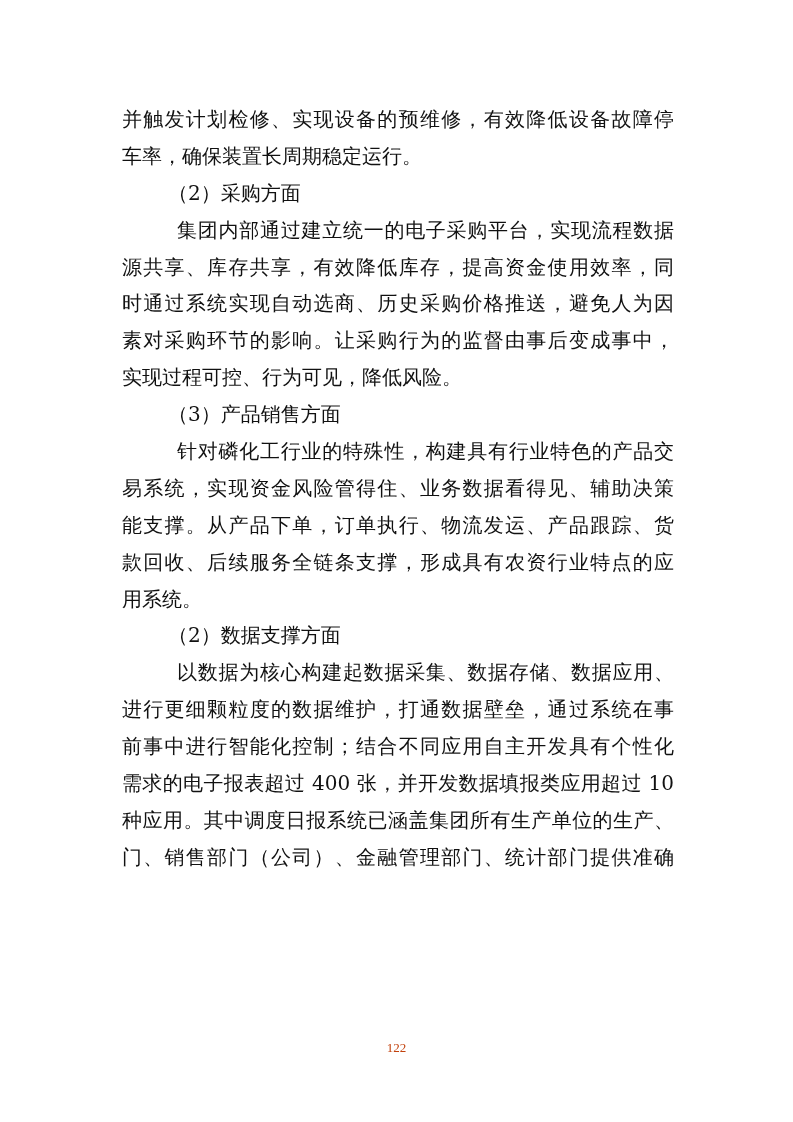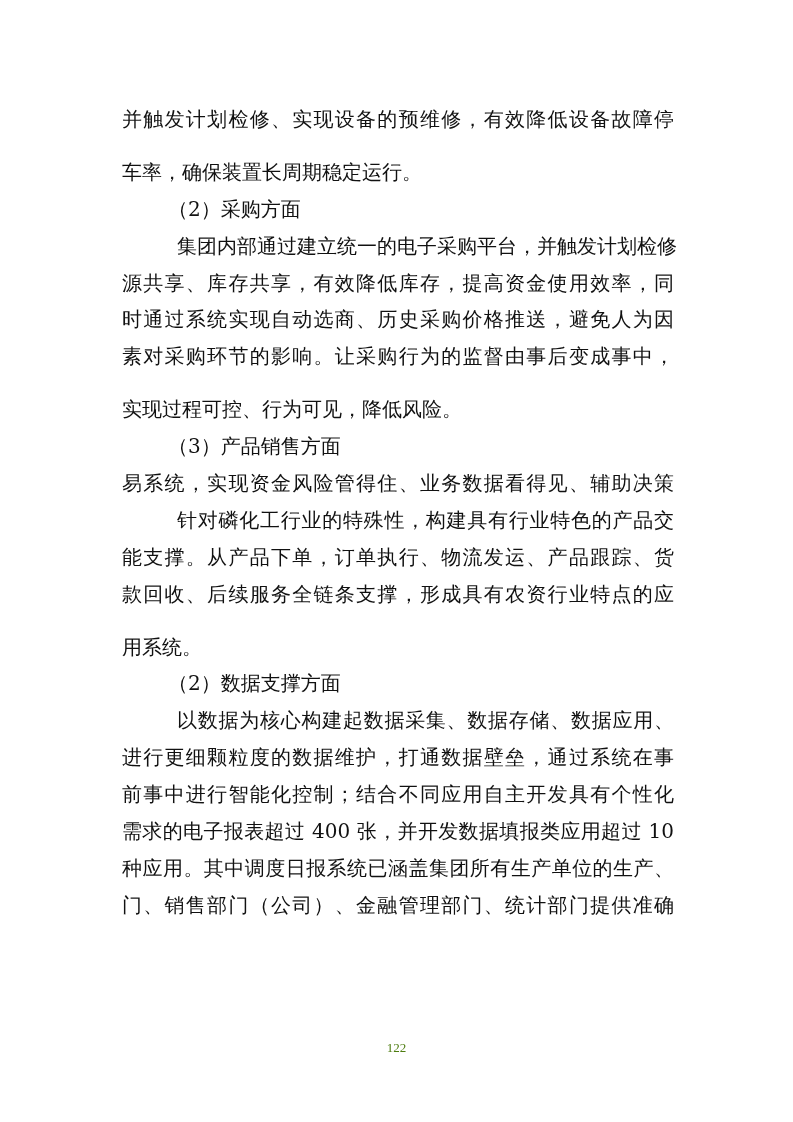--- a/index.html
+++ b/index.html
@@ -4,44 +4,44 @@
 <style>
   html, body { margin: 0; padding: 0; background: #ffffff; }
   body { width: 793px; height: 1122px; position: relative; overflow: hidden; }
   .page { position: absolute; left: 0; top: 0; width: 793px; height: 1122px; background: #fff; text-decoration: underline; }
   .body-text {
     position: absolute; left: 122px; top: 101px; width: 552px;
     font-family: "DejaVu Serif", "Liberation Serif", serif;
     font-size: 20px; line-height: 36.9px; color: #111;
   }
   .line { display: block; white-space: nowrap; height: 36.9px; text-align: justify; text-align-last: justify; letter-spacing: 0; }
-  .line.last { text-align-last: left; margin-top: 16px; }
+  .line.last { text-align-last: left; }
   .line.indent { padding-left: 55px; }
   .line.heading { padding-left: 46px; text-align-last: left; }
   .page-number {
     position: absolute; left: 0; width: 793px; top: 1040px; text-align: center;
-    font-family: "Liberation Serif", serif; font-size: 13px; color: #4d7c0f;
+    font-family: "Liberation Serif", serif; font-size: 13px; color: #c2410c;
   }
 </style>
 </head>
 <body>
 
 <div class="page">
   <div class="body-text">
     <span class="line">并触发计划检修、实现设备的预维修，有效降低设备故障停</span>
     <span class="line last">车率，确保装置长周期稳定运行。</span>
     <span class="line heading">（2）采购方面</span>
-    <span class="line indent">集团内部通过建立统一的电子采购平台，并触发计划检修</span>
+    <span class="line indent">集团内部通过建立统一的电子采购平台，实现流程数据</span>
     <span class="line">源共享、库存共享，有效降低库存，提高资金使用效率，同</span>
     <span class="line">时通过系统实现自动选商、历史采购价格推送，避免人为因</span>
     <span class="line">素对采购环节的影响。让采购行为的监督由事后变成事中，</span>
     <span class="line last">实现过程可控、行为可见，降低风险。</span>
     <span class="line heading">（3）产品销售方面</span>
+    <span class="line indent">针对磷化工行业的特殊性，构建具有行业特色的产品交</span>
     <span class="line">易系统，实现资金风险管得住、业务数据看得见、辅助决策</span>
-    <span class="line indent">针对磷化工行业的特殊性，构建具有行业特色的产品交</span>
     <span class="line">能支撑。从产品下单，订单执行、物流发运、产品跟踪、货</span>
     <span class="line">款回收、后续服务全链条支撑，形成具有农资行业特点的应</span>
     <span class="line last">用系统。</span>
     <span class="line heading">（2）数据支撑方面</span>
     <span class="line indent">以数据为核心构建起数据采集、数据存储、数据应用、</span>
     <span class="line">进行更细颗粒度的数据维护，打通数据壁垒，通过系统在事</span>
     <span class="line">前事中进行智能化控制；结合不同应用自主开发具有个性化</span>
     <span class="line">需求的电子报表超过 400 张，并开发数据填报类应用超过 10</span>
     <span class="line">种应用。其中调度日报系统已涵盖集团所有生产单位的生产、</span>
     <span class="line">门、销售部门（公司）、金融管理部门、统计部门提供准确</span>

